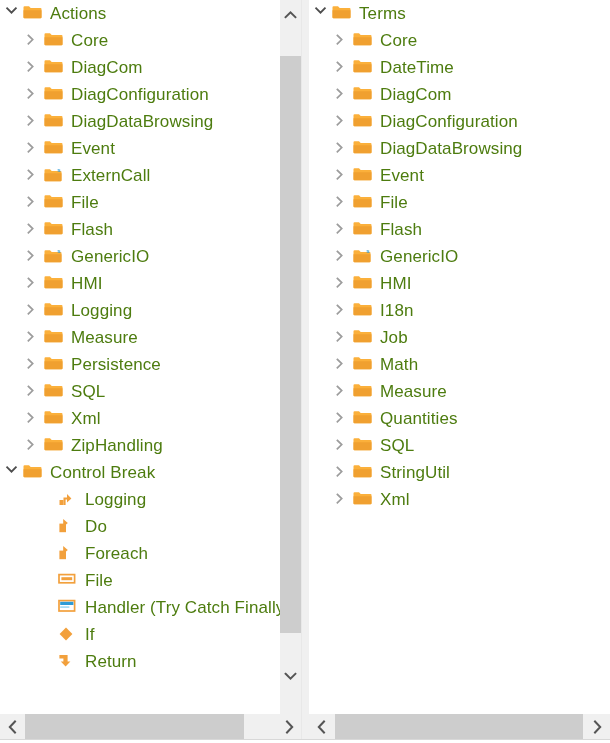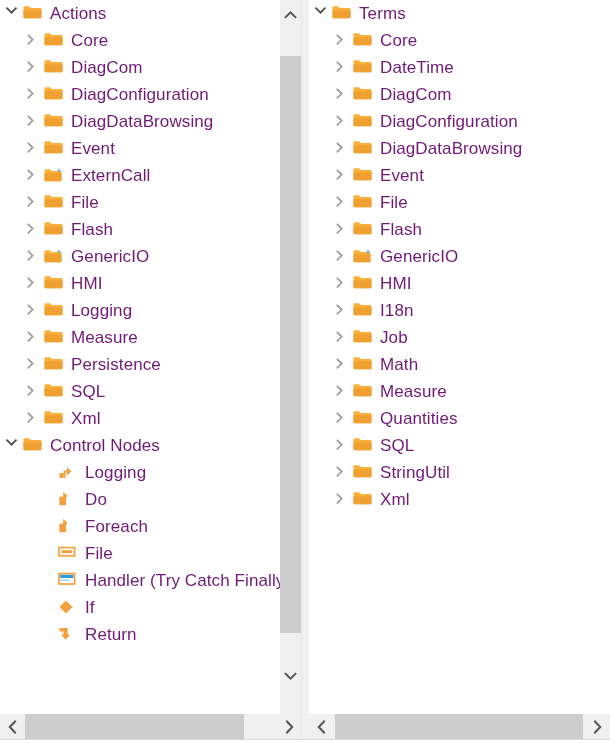--- a/index.html
+++ b/index.html
@@ -67,21 +67,21 @@
     width: 20px; height: 18px;
     flex: 0 0 20px;
     margin-right: 7px;
     position: relative;
   }
   .icon-wrap svg { display: block; }
 
   .label {
     font-size: 17px;
     line-height: 20px;
-    color: #701a75;
+    color: #4d7c0f;
     letter-spacing: 0.1px;
   }
 
   
   .vscroll {
     position: absolute;
     top: 0; right: 0;
     width: 21px; height: 714px;
     background: #f0f0f0;
   }
@@ -368,33 +368,47 @@
               </svg>
             </span>
             <span class="icon-wrap">
               <svg width="19" height="15" viewBox="0 0 19 15">
                 <path d="M0.5 2.2 a1 1 0 0 1 1-1 H6 l1.7 1.8 H17.5 a1 1 0 0 1 1 1 V12.2 a1 1 0 0 1 -1 1 H1.5 a1 1 0 0 1 -1 -1 Z" fill="#fbb03b"></path>
                 <path d="M0.5 5.2 H18.5 V12.2 a1 1 0 0 1 -1 1 H1.5 a1 1 0 0 1 -1 -1 Z" fill="#f0a030"></path>
               </svg>
             </span>
             <span class="label">Xml</span>
           </div>
+          <div class="row indent-1">
+            <span class="twisty">
+              <svg width="9" height="13" viewBox="0 0 9 13">
+                <path d="M2.4 2.4 L6.7 6.6 L2.4 10.8" fill="none" stroke="#9d9d9d" stroke-width="1.7" stroke-linecap="square"></path>
+              </svg>
+            </span>
+            <span class="icon-wrap">
+              <svg width="19" height="15" viewBox="0 0 19 15">
+                <path d="M0.5 2.2 a1 1 0 0 1 1-1 H6 l1.7 1.8 H17.5 a1 1 0 0 1 1 1 V12.2 a1 1 0 0 1 -1 1 H1.5 a1 1 0 0 1 -1 -1 Z" fill="#fbb03b"></path>
+                <path d="M0.5 5.2 H18.5 V12.2 a1 1 0 0 1 -1 1 H1.5 a1 1 0 0 1 -1 -1 Z" fill="#f0a030"></path>
+              </svg>
+            </span>
+            <span class="label">ZipHandling</span>
+          </div>
           <div class="row indent-0">
             <span class="twisty">
               <svg width="13" height="9" viewBox="0 0 13 9">
                 <path d="M2.2 2.3 L6.5 6.6 L10.8 2.3" fill="none" stroke="#4d4d4d" stroke-width="1.9" stroke-linecap="square"></path>
               </svg>
             </span>
             <span class="icon-wrap">
               <svg width="19" height="15" viewBox="0 0 19 15">
                 <path d="M0.5 2.2 a1 1 0 0 1 1-1 H6 l1.7 1.8 H17.5 a1 1 0 0 1 1 1 V12.2 a1 1 0 0 1 -1 1 H1.5 a1 1 0 0 1 -1 -1 Z" fill="#fbb03b"></path>
                 <path d="M0.5 5.2 H18.5 V12.2 a1 1 0 0 1 -1 1 H1.5 a1 1 0 0 1 -1 -1 Z" fill="#f0a030"></path>
               </svg>
             </span>
-            <span class="label">Control Nodes</span>
+            <span class="label">Control Break</span>
           </div>
           <div class="row indent-2">
             <span class="twisty none"></span>
             <span class="icon-wrap">
               <svg width="15" height="16" viewBox="0 0 15 16">
                 <path d="M1.5 14 H5.5 V6.5 H9 V3 L13.4 7.4 L9 11.6 V8.6 H7.6 V14 H1.5 Z" fill="#f2a03c"></path>
                 <path d="M1.5 9 H5.5 V14 H1.5 Z" fill="#f2a03c"></path>
               </svg>
             </span>
             <span class="label">Logging</span>

